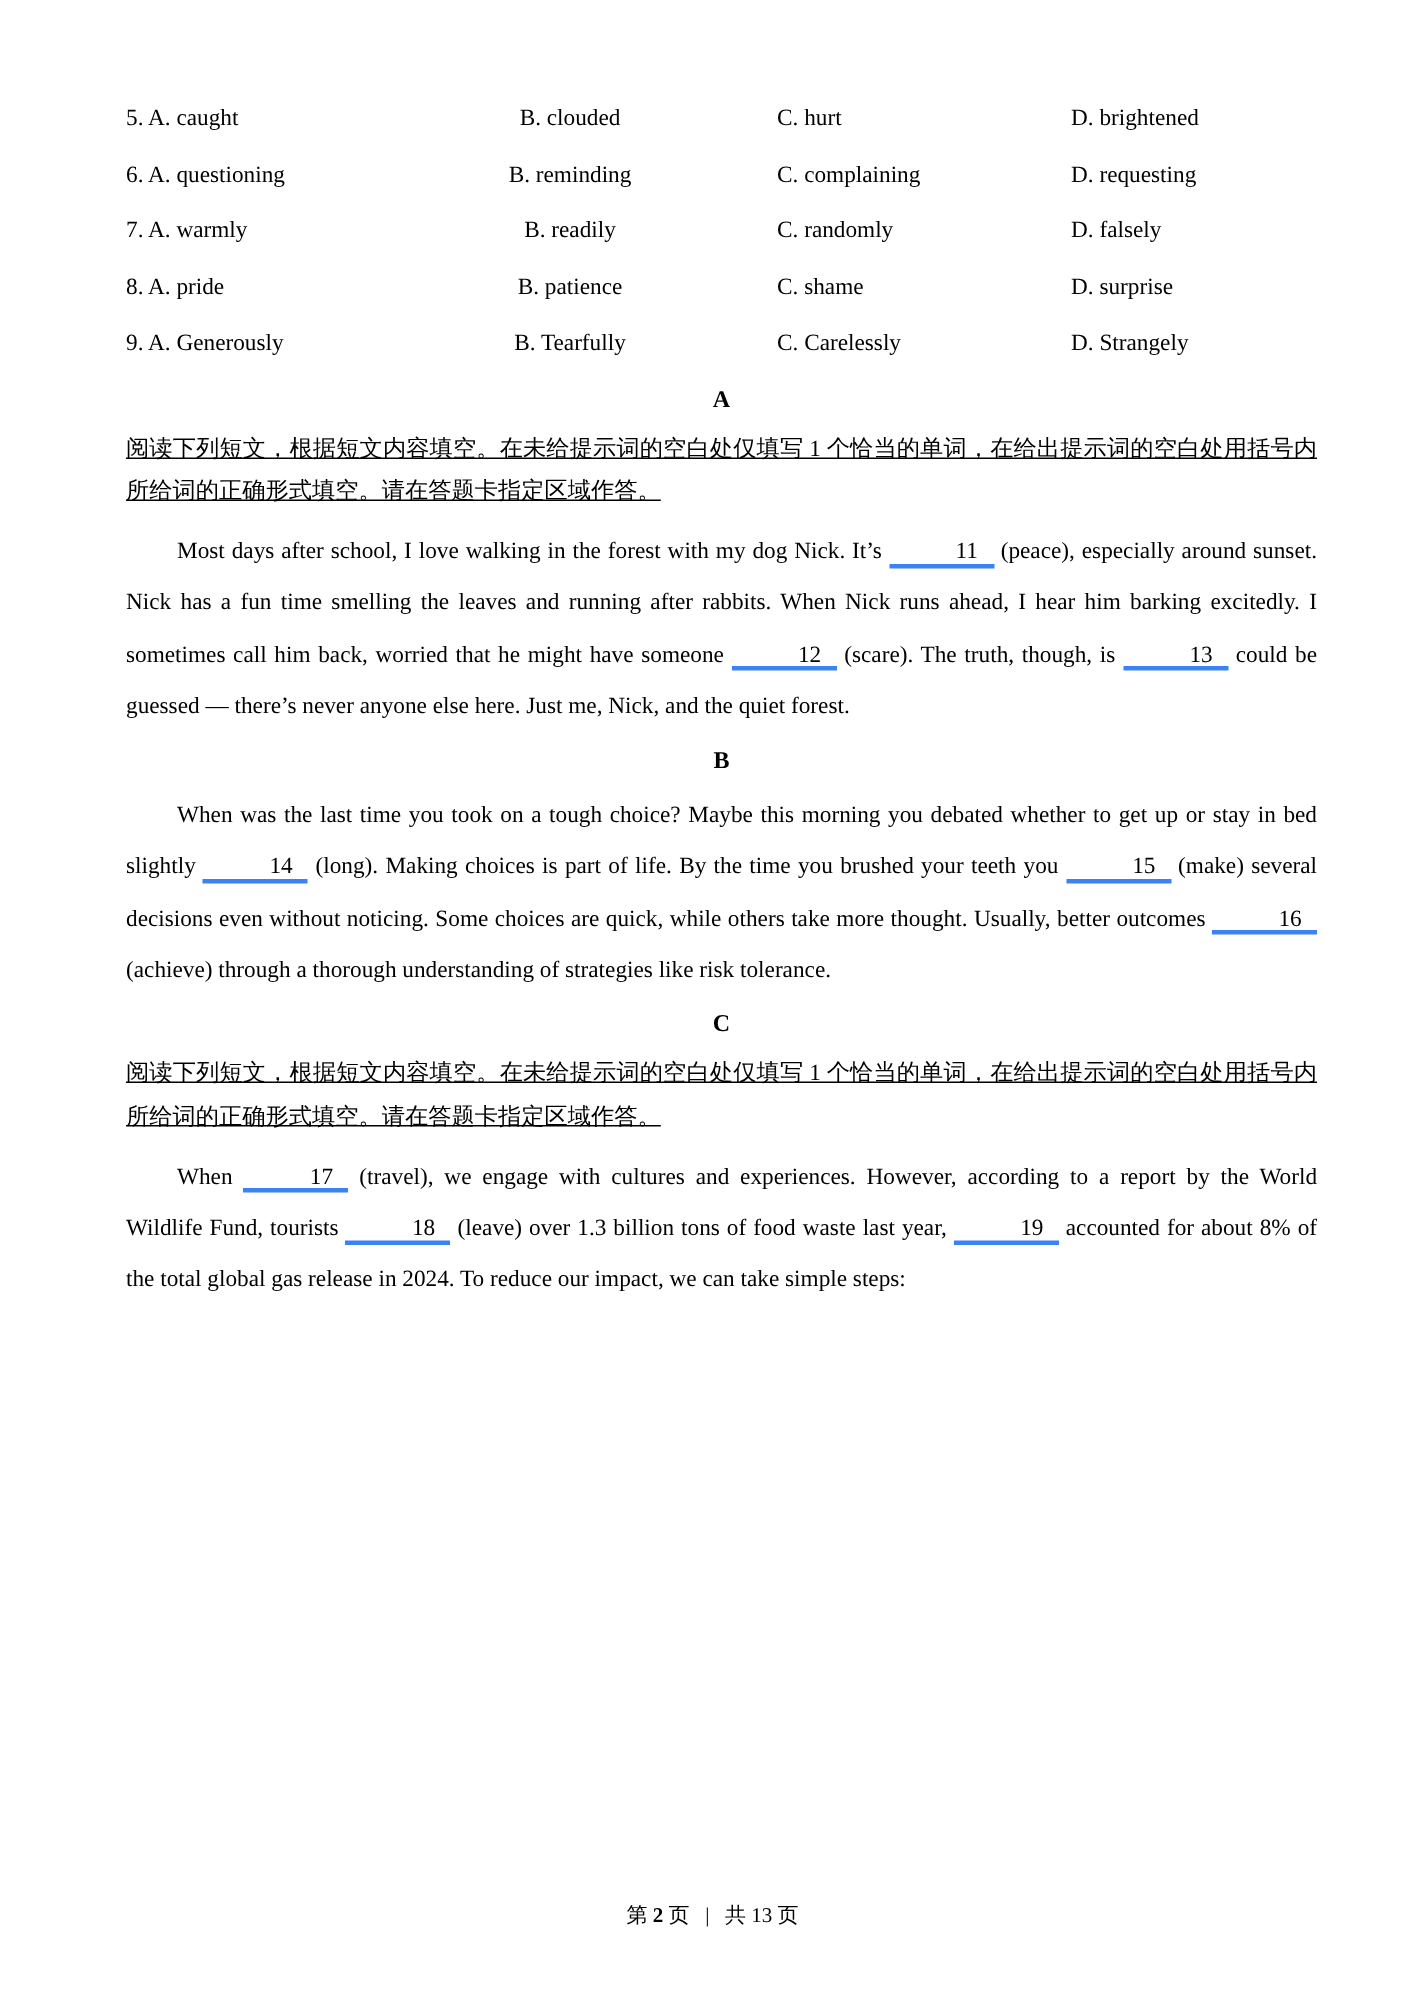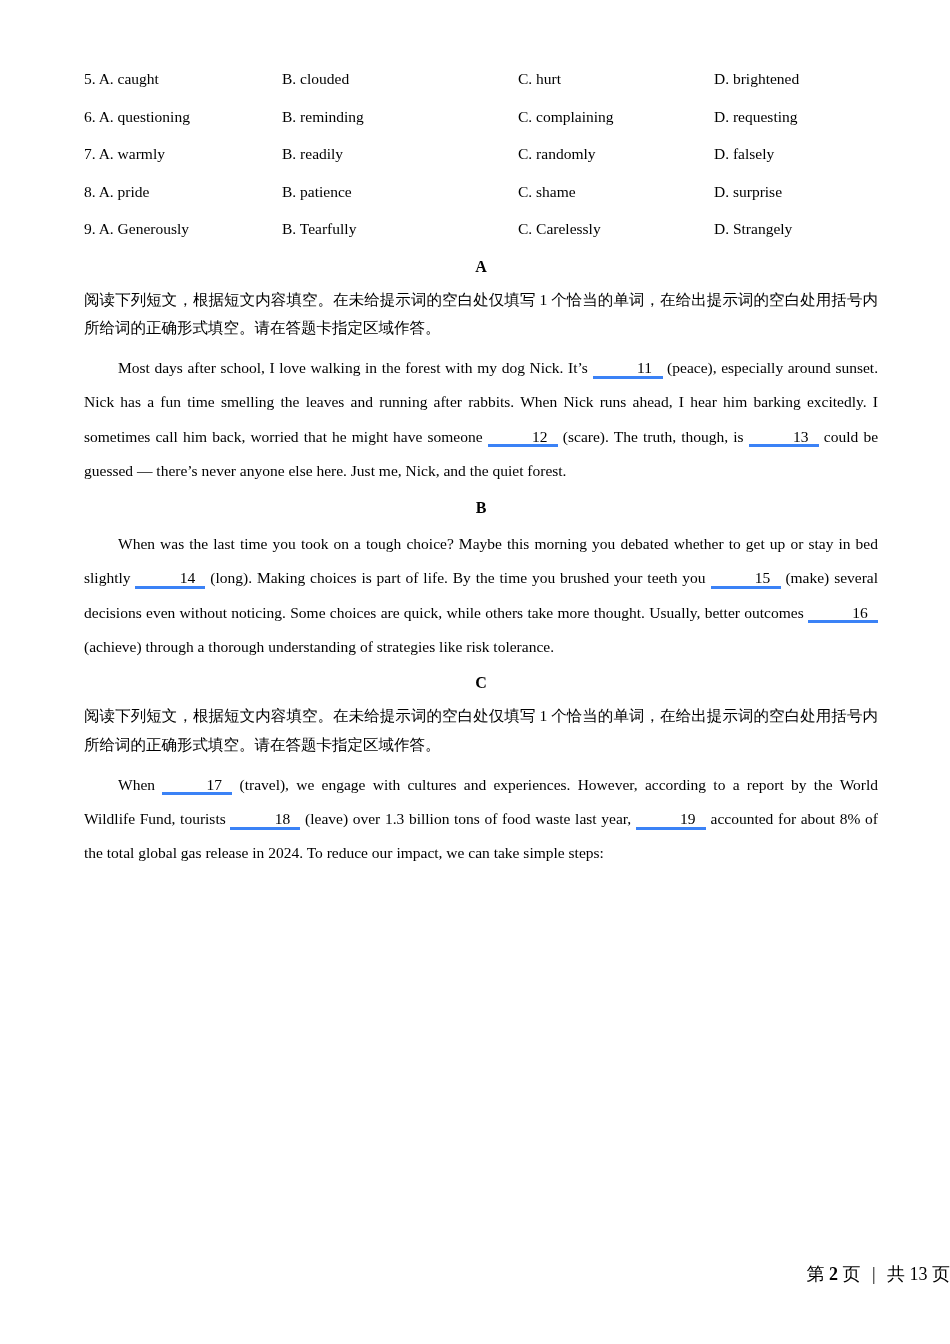--- a/index.html
+++ b/index.html
@@ -26,21 +26,21 @@
     display: flex;
     font-size: 15.5px;
     line-height: 1.1;
     margin-bottom: 20.5px;
     white-space: nowrap;
   }
   .mc-row .col {
     flex: 0 0 auto;
   }
   .mc-row .col1 { width: 198px; }
-  .mc-row .col2 { width: 196px; }
+  .mc-row .col2 { width: 196px; text-align: center; }
   .mc-row .col3 { width: 196px; margin-left: 40px; }
   .mc-row .col4 { width: auto; }
 
   
   .section-head {
     font-family: "Liberation Serif", serif;
     font-weight: bold;
     font-size: 17px;
     margin: 10px 0 16px 0;
     letter-spacing: 0.3px;
@@ -53,20 +53,21 @@
     font-size: 16px;
     margin: 6px 0 10px 0;
   }
 
   
   .instr {
     font-size: 15.5px;
     line-height: 1.85;
     text-align: justify;
     margin: 0 0 8px 0;
+    text-decoration: underline;
   }
 
   
   .passage {
     font-size: 15.5px;
     line-height: 2.22;
     text-align: justify;
     margin: 0 0 10px 0;
   }
   .passage.indent {
@@ -80,22 +81,22 @@
     line-height: 1.0;
     padding: 0 4px;
   }
 
   
   .footer {
     position: absolute;
     left: 0;
     right: 0;
     bottom: 58px;
-    text-align: right;
-    font-size: 18px;
+    text-align: center;
+    font-size: 14px;
   }
   .footer .fnum { font-weight: bold; }
   .footer .sep { margin: 0 7px; }
 </style>
 </head>
 <body>
 
 <div class="page">
 
   <div style="margin-top:-30px;">

